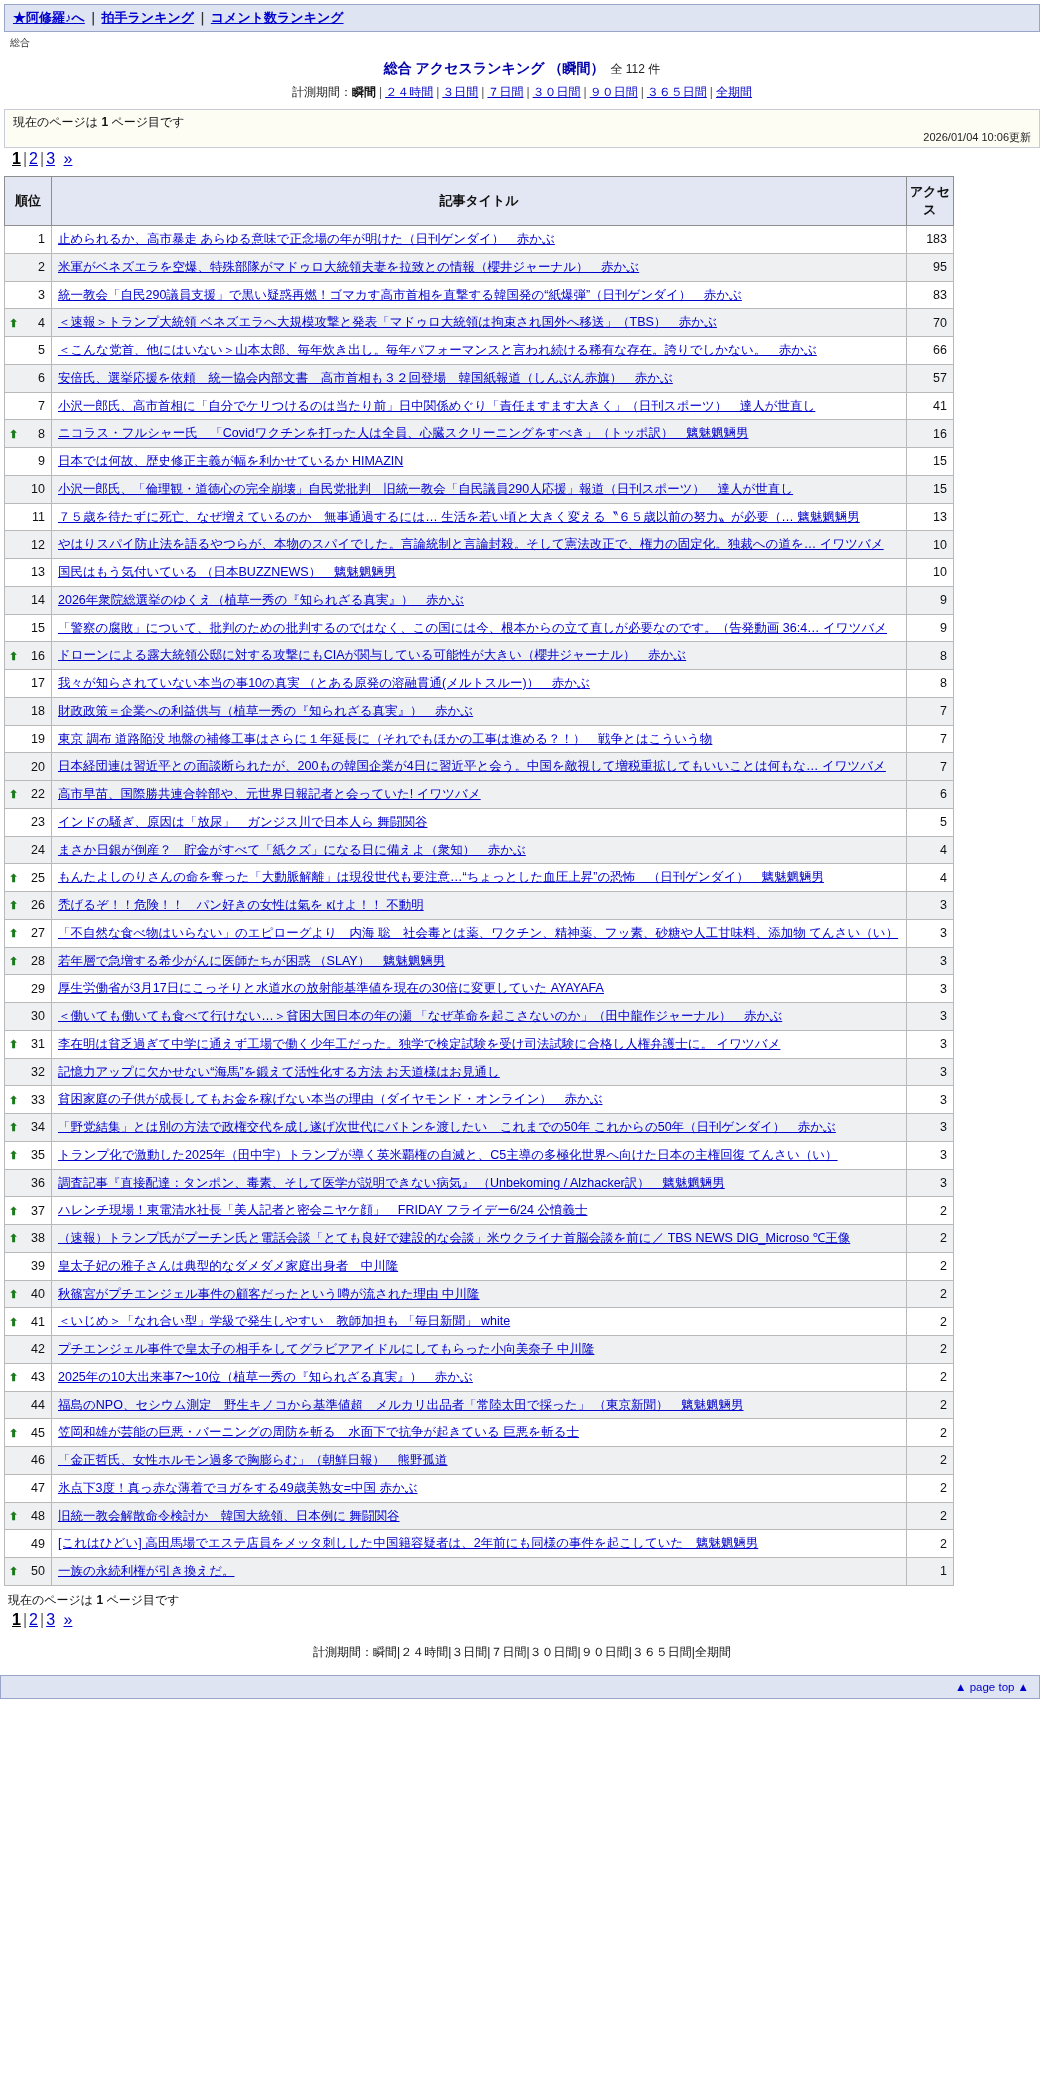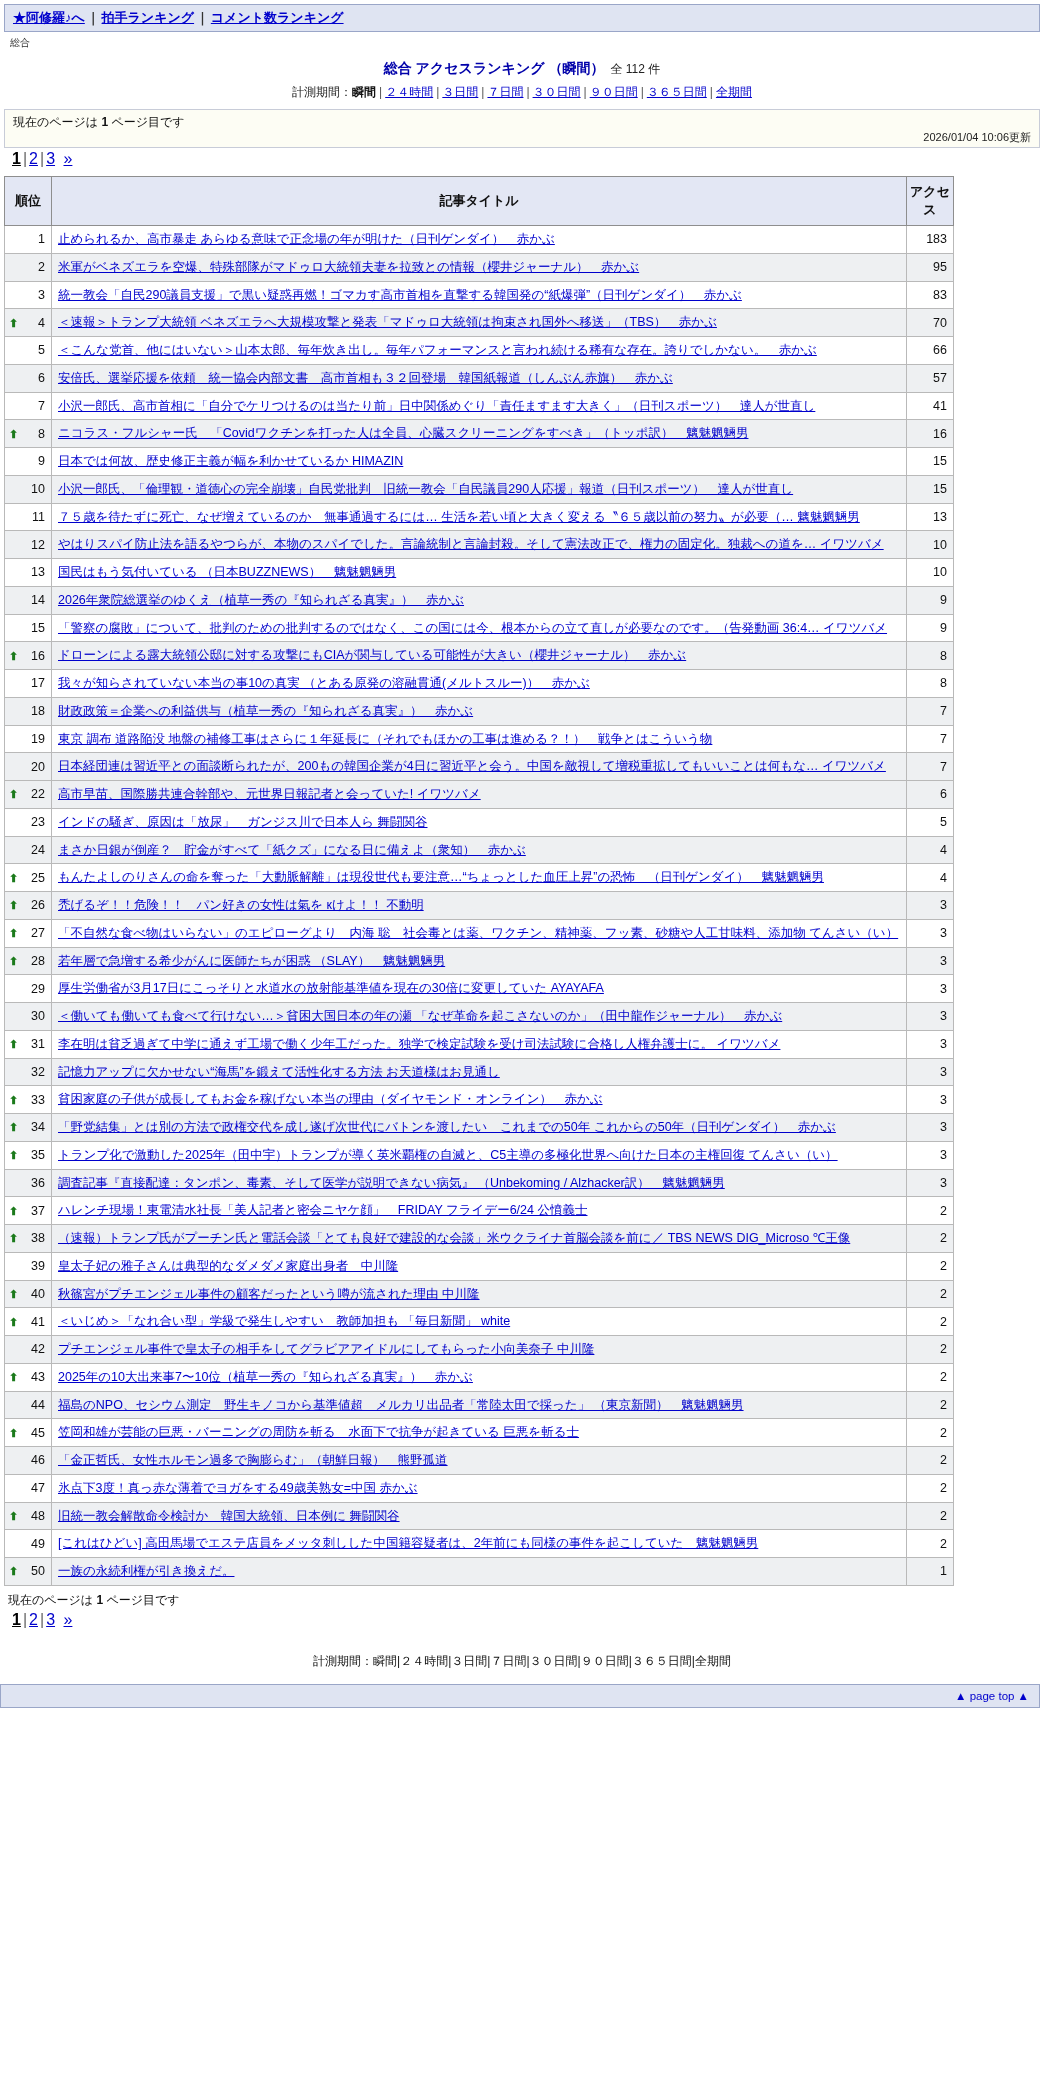--- a/index.html
+++ b/index.html
@@ -147,21 +147,21 @@
   }
   tr.alt td { background: #eef0f2; }
   tr.plain td { background: #ffffff; }
   
   .bottom-status {
     margin: 6px 4px 0 8px;
     font-size: 12px;
   }
   .bottom-period {
     text-align: center;
-    margin-top: 24px;
+    margin-top: 15px;
     font-size: 12px;
   }
   .pagetop-bar {
     margin: 14px 4px 8px 0;
     border: 1px solid #9aa6c8;
     background: #dfe4f2;
     text-align: right;
     padding: 5px 10px;
     font-size: 11.5px;
   }

